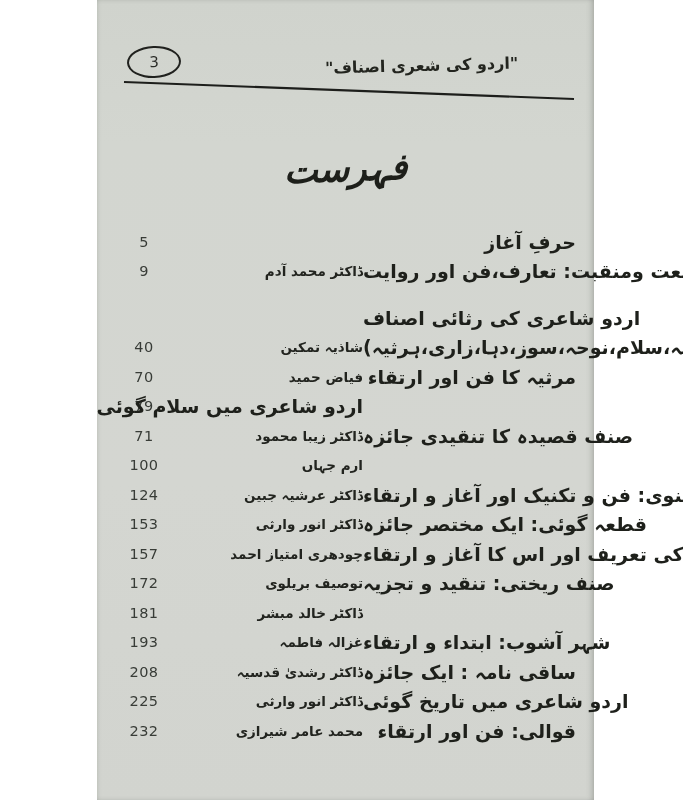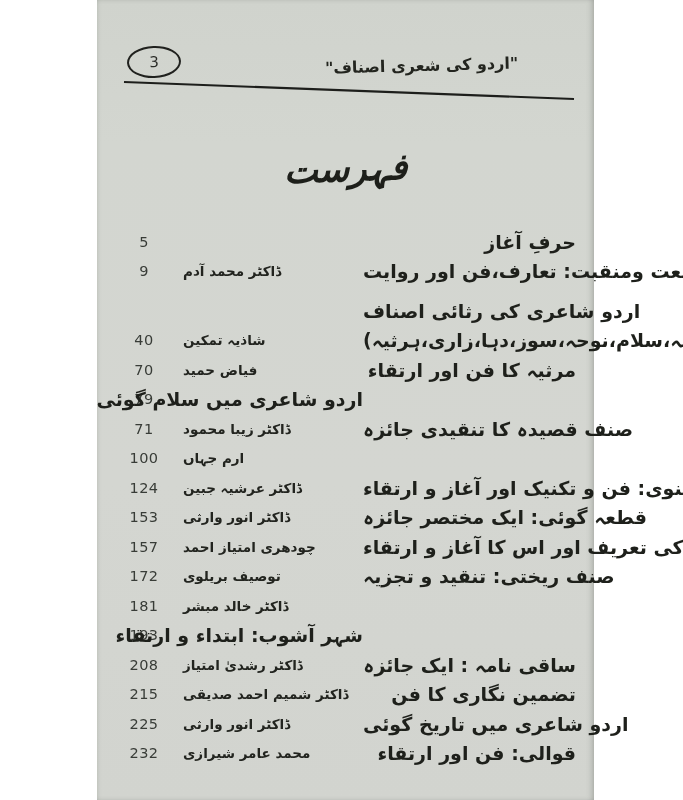--- a/index.html
+++ b/index.html
@@ -37,27 +37,27 @@
     transform:rotate(-2deg);
   }
   
   .toc{
     position:absolute;top:227px;left:8px;right:18px;
   }
   .toc-row{
     display:grid;grid-template-columns:78px 180px 1fr;
     align-items:center;height:29.5px;
   }
-  .toc-row.group-gap{margin-top:10px;}
+  .toc-row.group-gap{margin-top:17px;}
   .cell-page{
     text-align:center;font-size:14.5px;color:#383c37;
     font-family:"DejaVu Sans",sans-serif;letter-spacing:.5px;
   }
   .cell-author{
-    text-align:left;direction:rtl;white-space:nowrap;
+    text-align:right;direction:rtl;white-space:nowrap;
     font-size:13.5px;font-weight:bold;color:#22241f;
   }
   .cell-title{
     text-align:right;direction:rtl;white-space:nowrap;
     font-size:19px;font-weight:bold;color:#1e201b;
   }
 </style>
 </head>
 <body>
 
@@ -147,34 +147,30 @@
       <span class="cell-title">صنف ریختی: تنقید و تجزیہ</span>
     </div>
 
     <div class="toc-row">
       <span class="cell-page">181</span>
       <span class="cell-author">ڈاکٹر خالد مبشر</span>
     </div>
 
     <div class="toc-row">
       <span class="cell-page">193</span>
+      <span class="cell-author">غزالہ فاطمہ</span>
       <span class="cell-title">شہر آشوب: ابتداء و ارتقاء</span>
     </div>
 
     <div class="toc-row">
       <span class="cell-page">208</span>
-      <span class="cell-author">ڈاکٹر رشدیٰ امتیاز</span>
+      <span class="cell-author">ڈاکٹر رشدیٰ قدسیہ</span>
       <span class="cell-title">ساقی نامہ : ایک جائزہ</span>
     </div>
 
-    <div class="toc-row">
-      <span class="cell-page">215</span>
-      <span class="cell-author">ڈاکٹر شمیم احمد صدیقی</span>
-      <span class="cell-title">تضمین نگاری کا فن</span>
-    </div>
 
     <div class="toc-row">
       <span class="cell-page">225</span>
       <span class="cell-author">ڈاکٹر انور وارثی</span>
       <span class="cell-title">اردو شاعری میں تاریخ گوئی</span>
     </div>
 
     <div class="toc-row">
       <span class="cell-page">232</span>
       <span class="cell-author">محمد عامر شیرازی</span>

